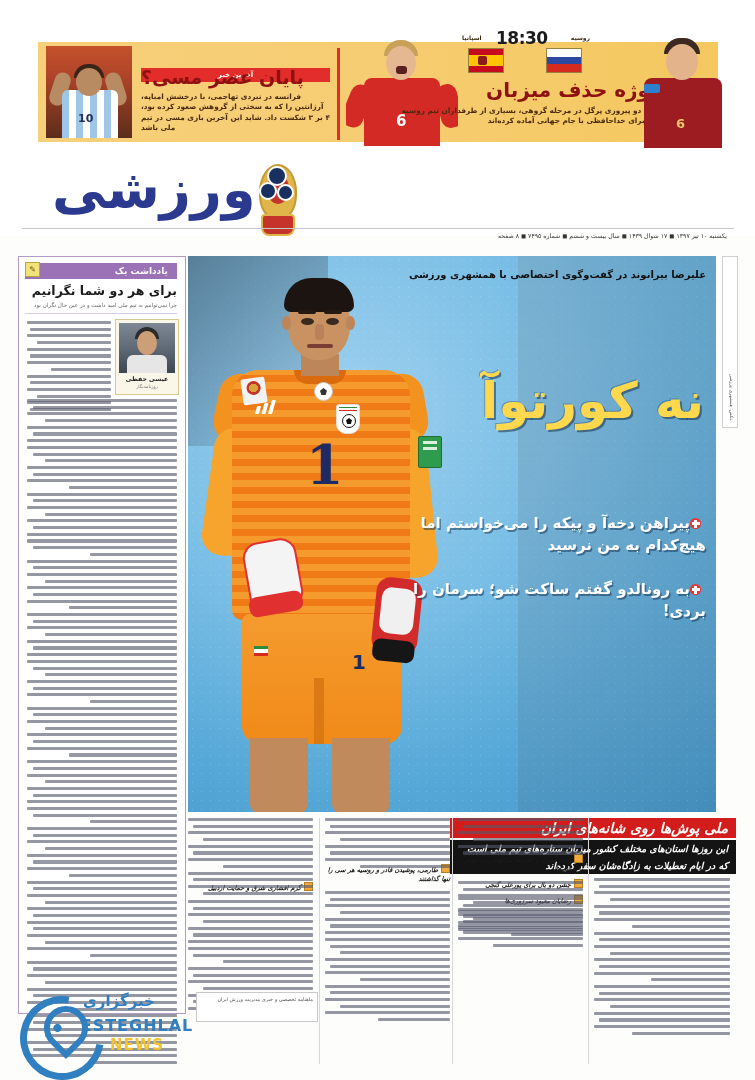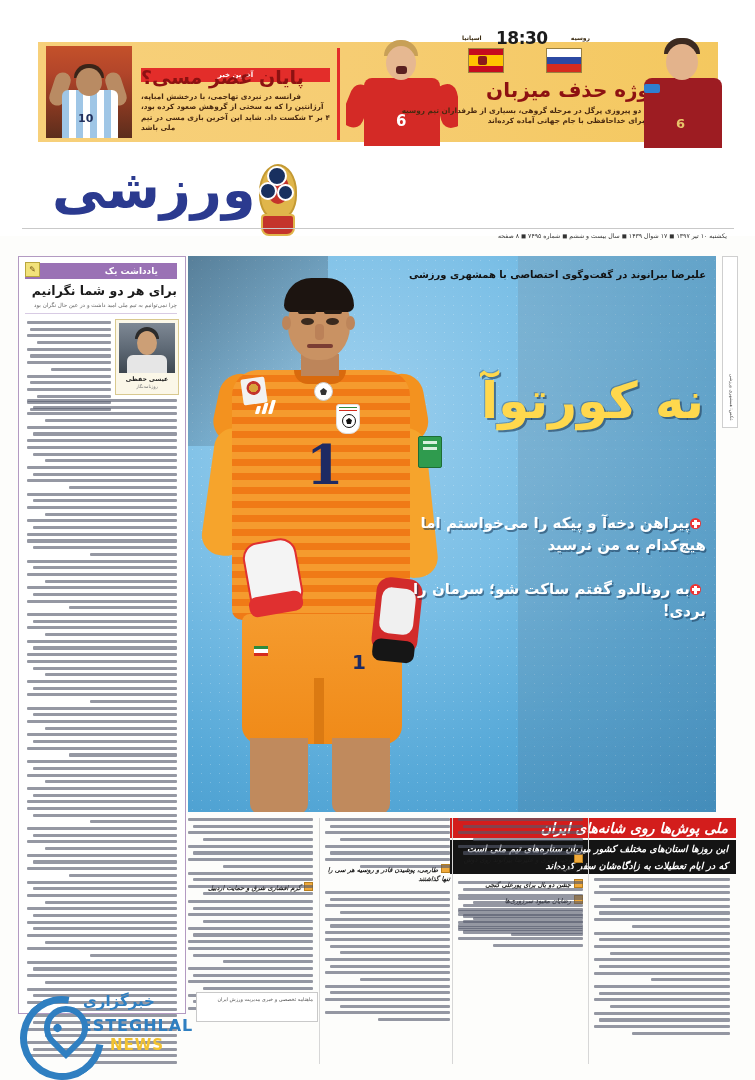--- a/index.html
+++ b/index.html
@@ -90,21 +90,21 @@
       background:#c4342b;border-radius:4px 4px 8px 8px;border:2px solid #e0b64b;}
   .mh-rule{position:absolute;left:22px;top:78px;width:712px;height:1px;background:#c9c9c9;}
   .dateline{position:absolute;right:28px;top:82px;width:300px;text-align:right;direction:rtl;
      font-size:6.2px;color:#333;letter-spacing:0;}
 
   
   .maincol{position:absolute;left:18px;top:256px;width:166px;height:756px;
      border:1px solid #b39ac2;background:#fff;}
   .note-head{position:absolute;left:6px;top:6px;width:152px;height:16px;background:#9a72b5;}
   .note-head span{display:block;text-align:right;color:#fff;font-size:9px;font-weight:bold;
-     line-height:16px;padding-right:19px;direction:rtl;}
+     line-height:16px;padding-right:9px;direction:rtl;}
   .note-badge{position:absolute;left:6px;top:5px;width:13px;height:13px;background:#f2e27a;
      border:1px solid #b9a63e;}
   .note-badge i{display:block;color:#7a5a1a;font-size:8px;line-height:13px;text-align:center;font-style:normal;}
   .note-title{position:absolute;left:6px;top:26px;width:152px;text-align:right;direction:rtl;
      font-size:12.5px;font-weight:bold;color:#1a1a1a;}
   .note-sub{position:absolute;left:6px;top:44px;width:152px;text-align:right;direction:rtl;
      font-size:5.6px;color:#666;line-height:8px;}
   .note-rule{position:absolute;left:6px;top:56px;width:152px;height:1px;background:#d8cbe4;}
 
   .author-box{position:absolute;left:96px;top:62px;width:62px;height:74px;

